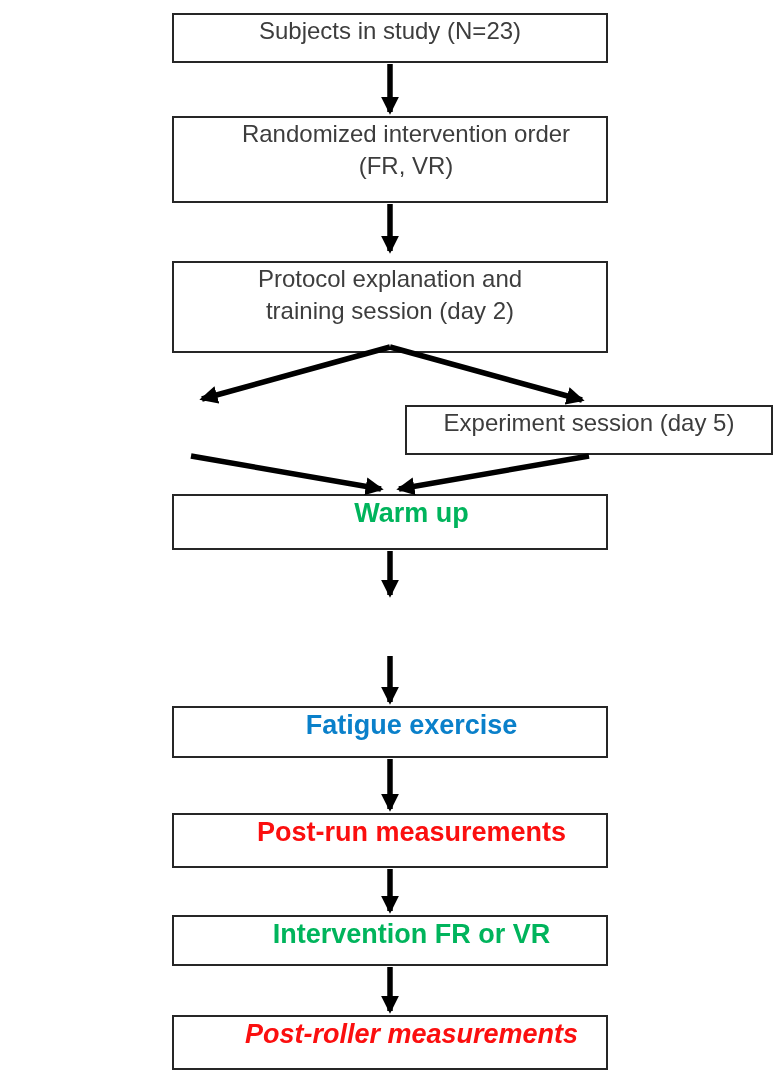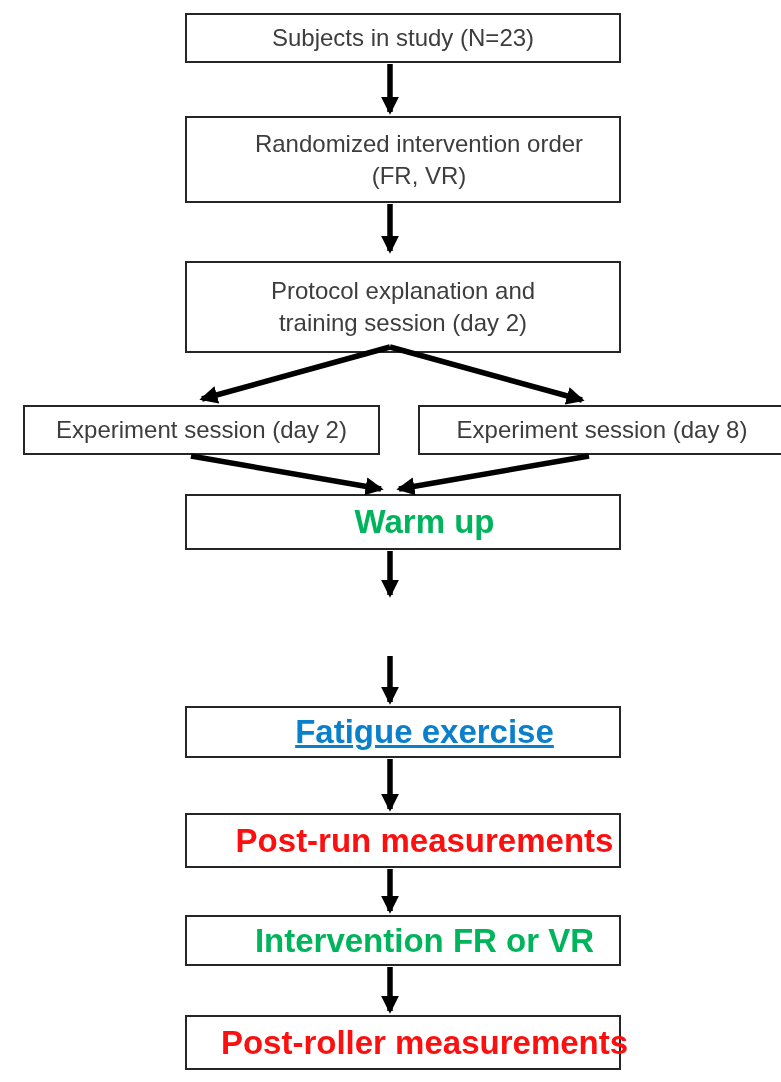--- a/index.html
+++ b/index.html
@@ -16,44 +16,42 @@
     overflow: hidden;
   }
   .box {
     position: absolute;
     box-sizing: border-box;
     background: #ffffff;
     border: 2px solid #262626;
     display: flex;
     flex-direction: column;
     align-items: center;
-    justify-content: center;
     text-align: center;
     color: #3d3d3d;
     font-size: 24px;
     line-height: 1.32;
     z-index: 2;
-    margin-left: 13px;
   }
   .box.emph {
-    font-size: 33px;
+    font-size: 27px;
     font-weight: bold;
     padding-left: 43px;
   }
   .box span { display: block; white-space: nowrap; }
 
   
   .b-subjects     { left: 172px; top: 13px;   width: 436px; height: 50px; }
   .b-randomized   { left: 172px; top: 116px;  width: 436px; height: 87px; padding-left: 32px; }
   .b-protocol     { left: 172px; top: 261px;  width: 436px; height: 92px; }
   .b-day2         { left: 10px;  top: 405px;  width: 357px; height: 50px; }
   .b-day8         { left: 405px; top: 405px;  width: 368px; height: 50px; }
   .b-warmup       { left: 172px; top: 494px;  width: 436px; height: 56px; }
   .b-prerun       { left: 172px; top: 599px;  width: 436px; height: 56px; }
-  .b-fatigue      { left: 172px; top: 706px;  width: 436px; height: 52px; text-decoration: underline; }
+  .b-fatigue      { left: 172px; top: 706px;  width: 436px; height: 52px; }
   .b-postrun      { left: 172px; top: 813px;  width: 436px; height: 55px; }
   .b-intervention { left: 172px; top: 915px;  width: 436px; height: 51px; }
   .b-postroller   { left: 172px; top: 1015px; width: 436px; height: 55px; }
 
   #arrow-layer {
     position: absolute;
     left: 0; top: 0;
     width: 781px;
     height: 1082px;
     z-index: 3;
@@ -76,46 +74,43 @@
   <div class="box b-randomized">
     <span>Randomized intervention order</span>
     <span>(FR, VR)</span>
   </div>
 
   <div class="box b-protocol">
     <span>Protocol explanation and</span>
     <span>training session (day 2)</span>
   </div>
 
-  <div class="box b-day2">
-    <span>Experiment session (day 2)</span>
-  </div>
 
   <div class="box b-day8">
-    <span>Experiment session (day 8)</span>
+    <span>Experiment session (day 5)</span>
   </div>
 
   <div class="box emph b-warmup" style="color: rgb(0, 180, 92);">
     <span>Warm up</span>
   </div>
 
 
   <div class="box emph b-fatigue" style="color: rgb(10, 128, 202);">
     <span>Fatigue exercise</span>
   </div>
 
   <div class="box emph b-postrun" style="color: rgb(251, 15, 15);">
     <span>Post-run measurements</span>
   </div>
 
   <div class="box emph b-intervention" style="color: rgb(0, 180, 92);">
     <span>Intervention FR or VR</span>
   </div>
 
-  <div class="box emph b-postroller" style="color: rgb(251, 15, 15);">
+  <div class="box emph b-postroller" style="color: rgb(251, 15, 15); font-style: italic;">
     <span>Post-roller measurements</span>
   </div>
 
   <svg id="arrow-layer" viewBox="0 0 781 1082" xmlns="http://www.w3.org/2000/svg">
     <defs>
       <marker id="ah" viewBox="0 0 10 10" refX="8.5" refY="5" markerWidth="3.3" markerHeight="3.3" orient="auto-start-reverse">
         <path d="M 0 0 L 10 5 L 0 10 z" fill="#000000"></path>
       </marker>
     </defs>
     <line x1="390" y1="64" x2="390" y2="112" marker-end="url(#ah)"></line>

